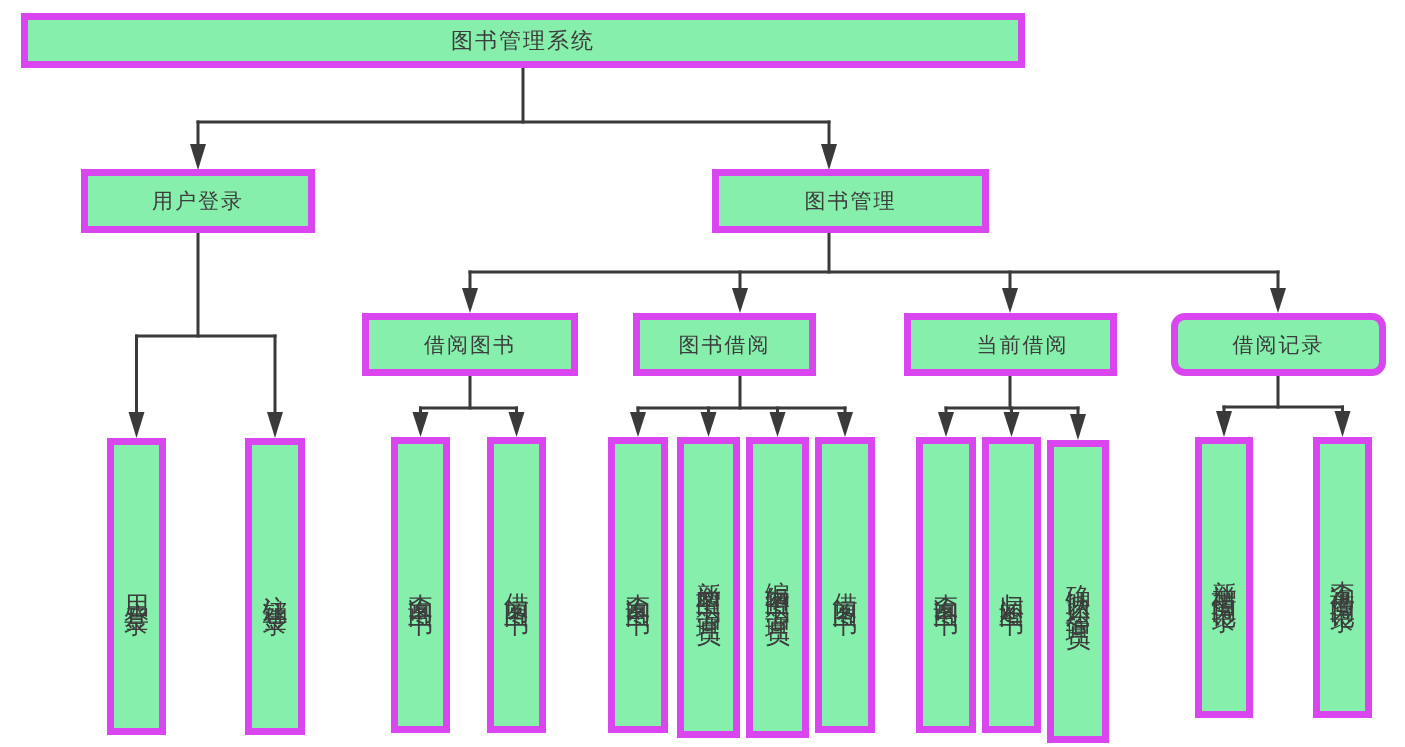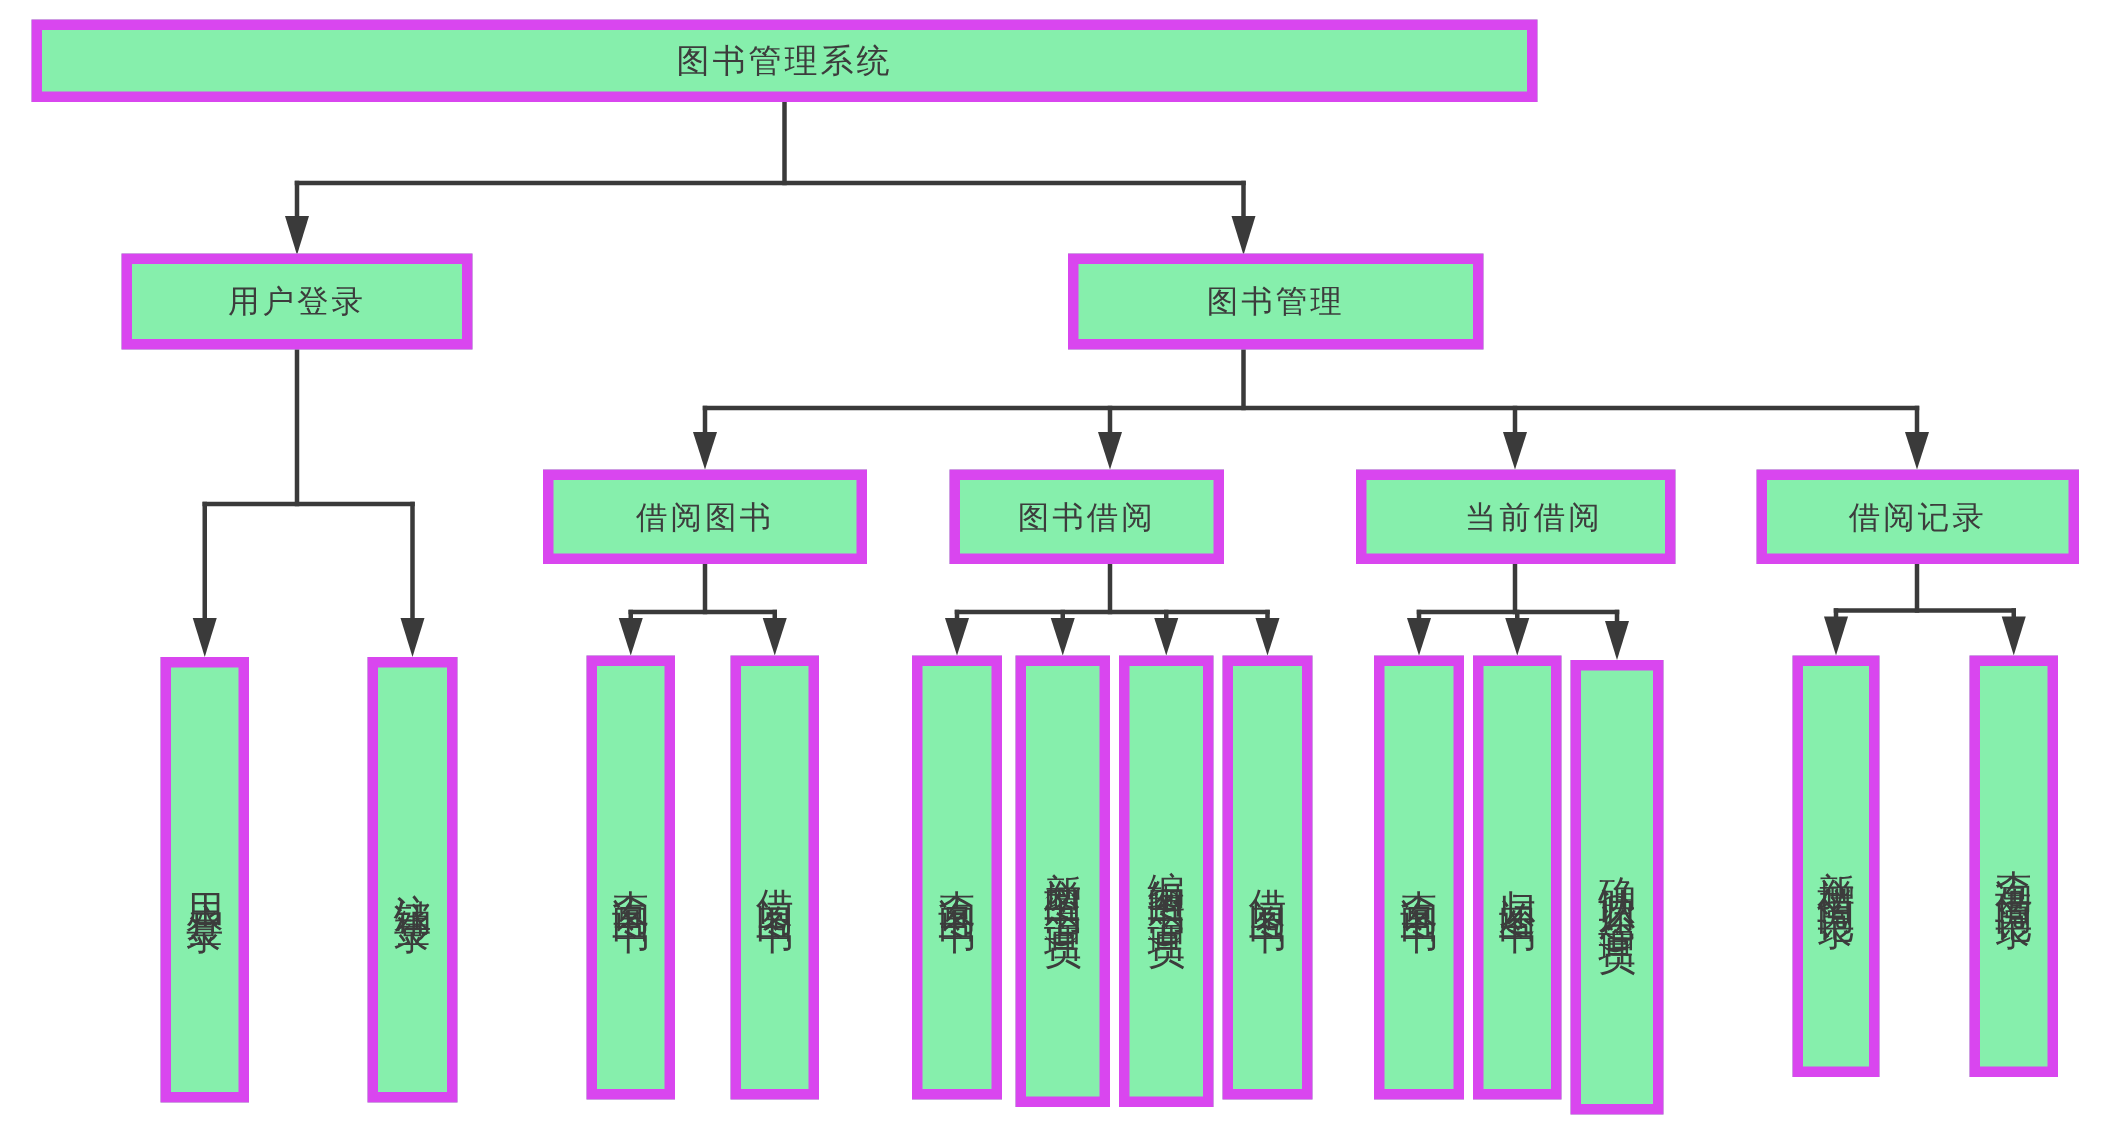--- a/index.html
+++ b/index.html
@@ -22,21 +22,21 @@
     writing-mode:vertical-rl; text-orientation:mixed;
     font-size:25px; letter-spacing:6px; line-height:1;
   }
   
   #n-root        { left:21px;   top:13px;  width:1004px; height:55px; }
   #n-user-login  { left:81px;   top:169px; width:234px;  height:64px; }
   #n-book-mgmt   { left:712px;  top:169px; width:277px;  height:64px; }
   #n-rec         { left:362px;  top:313px; width:216px;  height:63px; }
   #n-borrow      { left:633px;  top:313px; width:183px;  height:63px; }
   #n-current     { left:904px;  top:313px; width:213px;  height:63px;padding-left:24px; }
-  #n-records     { left:1171px; top:313px; width:215px;  height:63px; }
+  #n-records     { left:1171px; top:313px; width:215px;  height:63px;border-radius:14px; }
   #l-a1 { left:107px;  top:438px; width:59px; height:297px; }
   #l-a2 { left:245px;  top:438px; width:60px; height:297px; }
   #l-b1 { left:391px;  top:437px; width:59px; height:296px; }
   #l-b2 { left:487px;  top:437px; width:59px; height:296px; }
   #l-c1 { left:608px;  top:437px; width:60px; height:296px; }
   #l-c2 { left:677px;  top:437px; width:63px; height:301px; }
   #l-c3 { left:746px;  top:437px; width:63px; height:301px; }
   #l-c4 { left:815px;  top:437px; width:60px; height:296px; }
   #l-d1 { left:916px;  top:437px; width:60px; height:296px; }
   #l-d2 { left:982px;  top:437px; width:59px; height:296px; }

